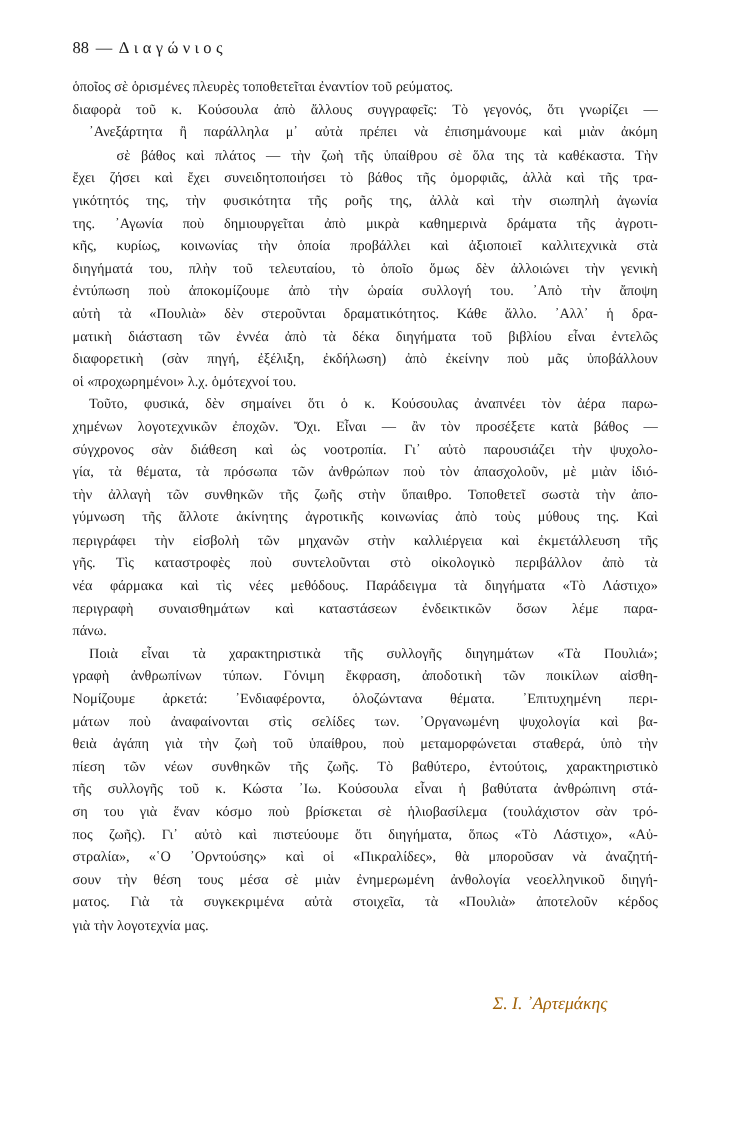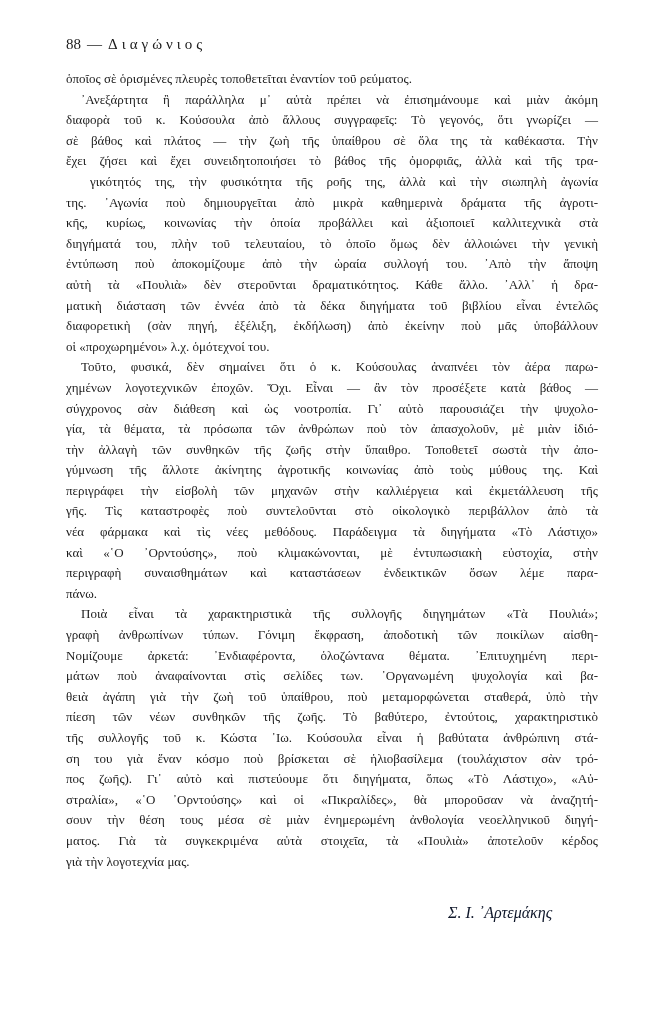--- a/index.html
+++ b/index.html
@@ -53,66 +53,65 @@
   }
   .line.indent { padding-left: 15px; }
   .line.last { text-align-last: left; }
   .signature {
     position: absolute;
     left: 448px;
     top: 904px;
     font-family: "Liberation Serif", "DejaVu Serif", serif;
     font-style: italic;
     font-size: 16px;
-    color: #0f172a;
+    color: #a16207;
     white-space: nowrap;
   }
 </style>
 </head>
 <body>
 
 <div class="page">
 
   <div class="running-head">
     <span class="pno">88</span><span class="dash">—</span><span class="jtitle">Διαγώνιος</span>
   </div>
 
   <div class="body-text">
 
     <div>
       <span class="line last" style="white-space: normal;">ὁποῖος σὲ ὁρισμένες πλευρὲς τοποθετεῖται ἐναντίον τοῦ ρεύματος.</span>
     </div>
 
     <div>
+      <span class="line" style="white-space: normal;">διαφορὰ τοῦ κ. Κούσουλα ἀπὸ ἄλλους συγγραφεῖς: Τὸ γεγονός, ὅτι γνωρίζει —</span>
       <span class="line indent" style="white-space: normal;">᾿Ανεξάρτητα ἢ παράλληλα μ᾿ αὐτὰ πρέπει νὰ ἐπισημάνουμε καὶ μιὰν ἀκόμη</span>
-      <span class="line" style="white-space: normal;">διαφορὰ τοῦ κ. Κούσουλα ἀπὸ ἄλλους συγγραφεῖς: Τὸ γεγονός, ὅτι γνωρίζει —</span>
-      <span class="line" style="white-space: normal;">σὲ βάθος καὶ πλάτος — τὴν ζωὴ τῆς ὑπαίθρου σὲ ὅλα της τὰ καθέκαστα. Τὴν</span>
+      <span class="line" style="white-space: normal; margin-left: 40px;">σὲ βάθος καὶ πλάτος — τὴν ζωὴ τῆς ὑπαίθρου σὲ ὅλα της τὰ καθέκαστα. Τὴν</span>
       <span class="line" style="white-space: normal;">ἔχει ζήσει καὶ ἔχει συνειδητοποιήσει τὸ βάθος τῆς ὀμορφιᾶς, ἀλλὰ καὶ τῆς τρα-</span>
-      <span class="line" style="white-space: normal; margin-left: 24px;">γικότητός της, τὴν φυσικότητα τῆς ροῆς της, ἀλλὰ καὶ τὴν σιωπηλὴ ἀγωνία</span>
+      <span class="line" style="white-space: normal;">γικότητός της, τὴν φυσικότητα τῆς ροῆς της, ἀλλὰ καὶ τὴν σιωπηλὴ ἀγωνία</span>
       <span class="line" style="white-space: normal;">της. ᾿Αγωνία ποὺ δημιουργεῖται ἀπὸ μικρὰ καθημερινὰ δράματα τῆς ἀγροτι-</span>
       <span class="line" style="white-space: normal;">κῆς, κυρίως, κοινωνίας τὴν ὁποία προβάλλει καὶ ἀξιοποιεῖ καλλιτεχνικὰ στὰ</span>
       <span class="line" style="white-space: normal;">διηγήματά του, πλὴν τοῦ τελευταίου, τὸ ὁποῖο ὅμως δὲν ἀλλοιώνει τὴν γενικὴ</span>
       <span class="line" style="white-space: normal;">ἐντύπωση ποὺ ἀποκομίζουμε ἀπὸ τὴν ὡραία συλλογή του. ᾿Απὸ τὴν ἄποψη</span>
       <span class="line" style="white-space: normal;">αὐτὴ τὰ «Πουλιὰ» δὲν στεροῦνται δραματικότητος. Κάθε ἄλλο. ᾿Αλλ᾿ ἡ δρα-</span>
       <span class="line" style="white-space: normal;">ματικὴ διάσταση τῶν ἐννέα ἀπὸ τὰ δέκα διηγήματα τοῦ βιβλίου εἶναι ἐντελῶς</span>
       <span class="line" style="white-space: normal;">διαφορετικὴ (σὰν πηγή, ἐξέλιξη, ἐκδήλωση) ἀπὸ ἐκείνην ποὺ μᾶς ὑποβάλλουν</span>
       <span class="line last" style="white-space: normal;">οἱ «προχωρημένοι» λ.χ. ὁμότεχνοί του.</span>
     </div>
 
     <div>
       <span class="line indent" style="white-space: normal;">Τοῦτο, φυσικά, δὲν σημαίνει ὅτι ὁ κ. Κούσουλας ἀναπνέει τὸν ἀέρα παρω-</span>
       <span class="line" style="white-space: normal;">χημένων λογοτεχνικῶν ἐποχῶν. Ὄχι. Εἶναι — ἂν τὸν προσέξετε κατὰ βάθος —</span>
       <span class="line" style="white-space: normal;">σύγχρονος σὰν διάθεση καὶ ὡς νοοτροπία. Γι᾿ αὐτὸ παρουσιάζει τὴν ψυχολο-</span>
       <span class="line" style="white-space: normal;">γία, τὰ θέματα, τὰ πρόσωπα τῶν ἀνθρώπων ποὺ τὸν ἀπασχολοῦν, μὲ μιὰν ἰδιό-</span>
       <span class="line" style="white-space: normal;">τὴν ἀλλαγὴ τῶν συνθηκῶν τῆς ζωῆς στὴν ὕπαιθρο. Τοποθετεῖ σωστὰ τὴν ἀπο-</span>
       <span class="line" style="white-space: normal;">γύμνωση τῆς ἄλλοτε ἀκίνητης ἀγροτικῆς κοινωνίας ἀπὸ τοὺς μύθους της. Καὶ</span>
       <span class="line" style="white-space: normal;">περιγράφει τὴν εἰσβολὴ τῶν μηχανῶν στὴν καλλιέργεια καὶ ἐκμετάλλευση τῆς</span>
       <span class="line" style="white-space: normal;">γῆς. Τὶς καταστροφὲς ποὺ συντελοῦνται στὸ οἰκολογικὸ περιβάλλον ἀπὸ τὰ</span>
       <span class="line" style="white-space: normal;">νέα φάρμακα καὶ τὶς νέες μεθόδους. Παράδειγμα τὰ διηγήματα «Τὸ Λάστιχο»</span>
-      <span class="line" style="white-space: normal;">καὶ «῾Ο ᾿Ορντούσης», ποὺ κλιμακώνονται, μὲ ἐντυπωσιακὴ εὐστοχία, στὴν</span>
       <span class="line" style="white-space: normal;">περιγραφὴ συναισθημάτων καὶ καταστάσεων ἐνδεικτικῶν ὅσων λέμε παρα-</span>
       <span class="line last" style="white-space: normal;">πάνω.</span>
     </div>
 
     <div>
       <span class="line indent" style="white-space: normal;">Ποιὰ εἶναι τὰ χαρακτηριστικὰ τῆς συλλογῆς διηγημάτων «Τὰ Πουλιά»;</span>
       <span class="line" style="white-space: normal;">γραφὴ ἀνθρωπίνων τύπων. Γόνιμη ἔκφραση, ἀποδοτικὴ τῶν ποικίλων αἰσθη-</span>
       <span class="line" style="white-space: normal;">Νομίζουμε ἀρκετά: ᾿Ενδιαφέροντα, ὁλοζώντανα θέματα. ᾿Επιτυχημένη περι-</span>
       <span class="line" style="white-space: normal;">μάτων ποὺ ἀναφαίνονται στὶς σελίδες των. ᾿Οργανωμένη ψυχολογία καὶ βα-</span>
       <span class="line" style="white-space: normal;">θειὰ ἀγάπη γιὰ τὴν ζωὴ τοῦ ὑπαίθρου, ποὺ μεταμορφώνεται σταθερά, ὑπὸ τὴν</span>

